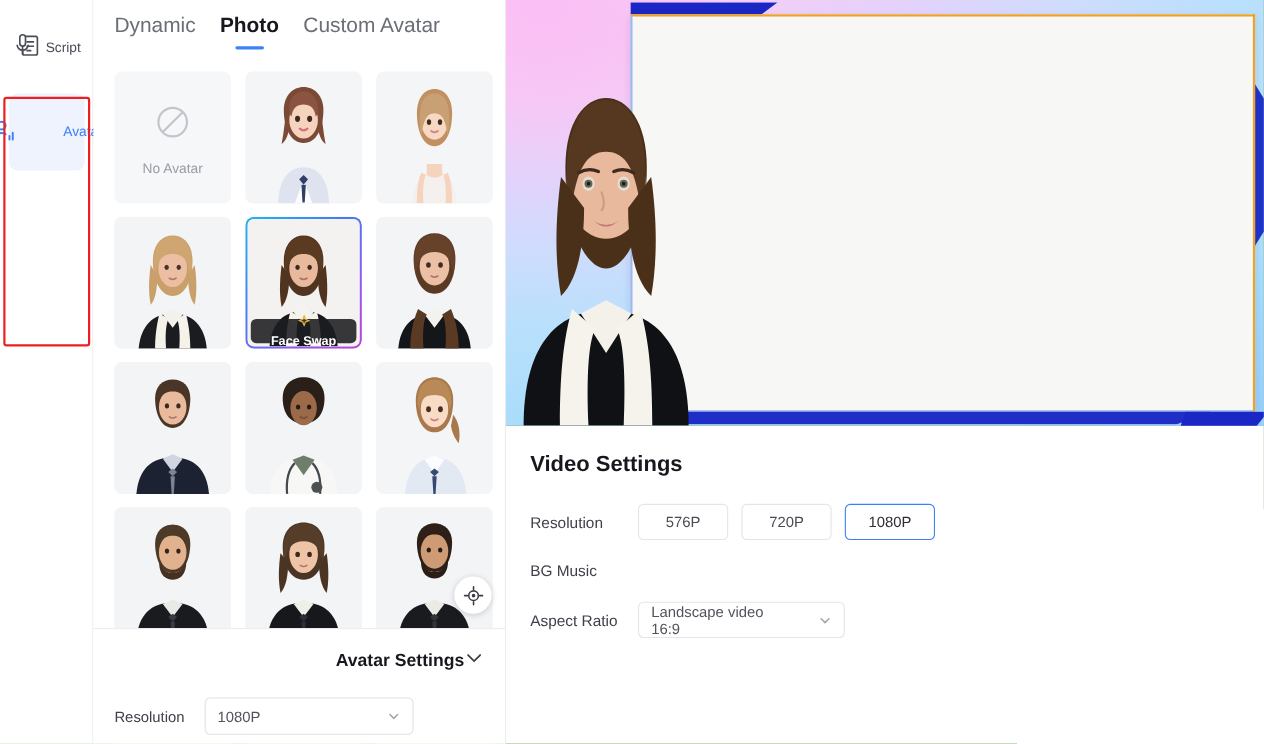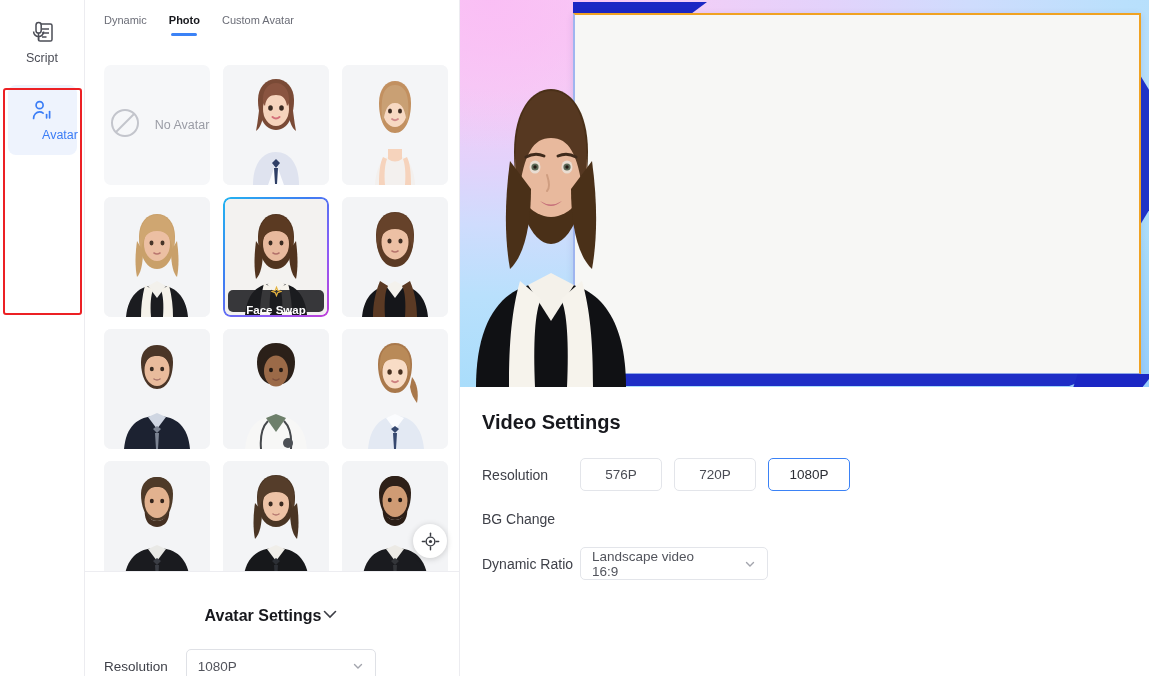--- a/index.html
+++ b/index.html
@@ -12,21 +12,21 @@
 
   
   .rail {
     width: 85px; height: 676px; background: #ffffff;
     border-right: 1px solid #ececf0;
     display: flex; flex-direction: column; align-items: center;
     padding-top: 8px; flex: 0 0 85px; position: relative;
   }
   .rail-item {
     width: 69px; height: 70px; border-radius: 8px;
-    display: flex; flex-direction: column; align-items: center; justify-content: center;
+    display: flex; flex-direction: row; align-items: center; justify-content: center;
     gap: 5px; cursor: pointer; margin-bottom: 7px;
   }
   .rail-item.active { background: #eef3fd; }
   .rail-item .ri-label { font-size: 12.5px; color: #4b4d56; line-height: 1; }
   .rail-item.active .ri-label { color: #3b7df6; margin-left: 36px; }
   .rail-icon { width: 26px; height: 26px; display: block; }
 
   .rail-highlight {
     position: absolute; left: 3px; top: 88px; width: 79px; height: 227px;
     border: 2px solid #ec2024; border-radius: 3px; pointer-events: none;
@@ -35,42 +35,42 @@
   
   .avatar-panel {
     width: 375px; flex: 0 0 375px; height: 676px; position: relative;
     background: #fff; border-right: 1px solid #ececf0;
     display: flex; flex-direction: column;
   }
   .tabs {
     height: 52px; display: flex; align-items: flex-start; gap: 22px;
     padding: 14px 0 0 19px; position: relative; flex: 0 0 52px;
   }
-  .tab { font-size: 11px; color: #6b6d77; cursor: pointer; position: relative;
+  .tab { font-size: 19px; color: #6b6d77; cursor: pointer; position: relative;
          padding-bottom: 12px; line-height: 1.1; text-align: center; }
   .tab.active { color: #17181d; font-weight: bold; }
   .tab.active::after {
     content: ""; position: absolute; left: 50%; transform: translateX(-50%);
     bottom: 2px; width: 26px; height: 3px; border-radius: 2px; background: #3b82f6;
   }
 
   .grid-wrap {
     position: relative; flex: 1 1 auto; overflow: hidden;
     padding: 13px 19px 0 19px;
   }
   .grid {
     display: grid; grid-template-columns: repeat(3, 106px);
     gap: 12px 13px;
   }
   .cell {
     width: 106px; height: 120px; border-radius: 7px; background: #f5f6f8;
     position: relative; overflow: hidden; cursor: pointer;
   }
   .cell.noavatar {
-    display: flex; flex-direction: row; align-items: center; justify-content: center;
+    display: flex; flex-direction: column; align-items: center; justify-content: center;
     gap: 10px; background: #f6f7f9;
   }
   .noavatar-label { font-size: 12.5px; color: #9a9ca5; }
   .cell.selected { background: transparent; padding: 0; }
   .cell.selected .sel-frame {
     position: absolute; inset: 0; border-radius: 8px; padding: 2px;
     background: linear-gradient(135deg, #22b4f0 0%, #3f7df2 38%, #8b5cf6 70%, #c040d8 100%);
   }
   .cell.selected .sel-inner {
     position: absolute; inset: 2px; border-radius: 6px; overflow: hidden; background: #f3f4f6;
@@ -94,23 +94,22 @@
 
   
   .fig { position: absolute; left: 0; top: 0; width: 100%; height: 100%; }
 
   .settings-block {
     position: absolute; left: 0; right: 0; bottom: 0; height: 105px;
     background: #ffffff; border-top: 1px solid #ededf1; z-index: 5;
     padding: 17px 19px 0 19px;
   }
   .settings-head {
-    display: flex; align-items: center; justify-content: center;
+    display: flex; align-items: center; justify-content: flex-end;
     margin-bottom: 22px;
-    margin-top: 16px;
   }
   .settings-title { font-size: 16px; font-weight: bold; color: #17181d; }
   .srow { display: flex; align-items: center; gap: 18px; }
   .srow-label { font-size: 13.5px; color: #3f4149; }
   .select-box {
     width: 190px; height: 34px; border: 1px solid #dfe1e6; border-radius: 5px;
     display: flex; align-items: center; justify-content: space-between;
     padding: 0 11px; font-size: 13.5px; color: #52545c; cursor: pointer; background: #fff;
   }
 
@@ -554,25 +553,25 @@
       <div class="vs-row">
         <span class="vs-label">Resolution</span>
         <div class="res-btns">
           <div class="res-btn">576P</div>
           <div class="res-btn">720P</div>
           <div class="res-btn active">1080P</div>
         </div>
       </div>
 
       <div class="vs-row">
-        <span class="vs-label">BG Change</span>
+        <span class="vs-label">BG Music</span>
       </div>
 
       <div class="vs-row">
-        <span class="vs-label">Dynamic Ratio</span>
+        <span class="vs-label">Aspect Ratio</span>
         <div class="ar-select">
           <span>Landscape video 16:9</span>
           <span class="chev">
             <svg width="12" height="12" viewBox="0 0 12 12" fill="none" stroke="#a3a5ad" stroke-width="1.4" stroke-linecap="round">
               <path d="M2.5 4.5L6 8l3.5-3.5"></path>
             </svg>
           </span>
         </div>
       </div>
 

